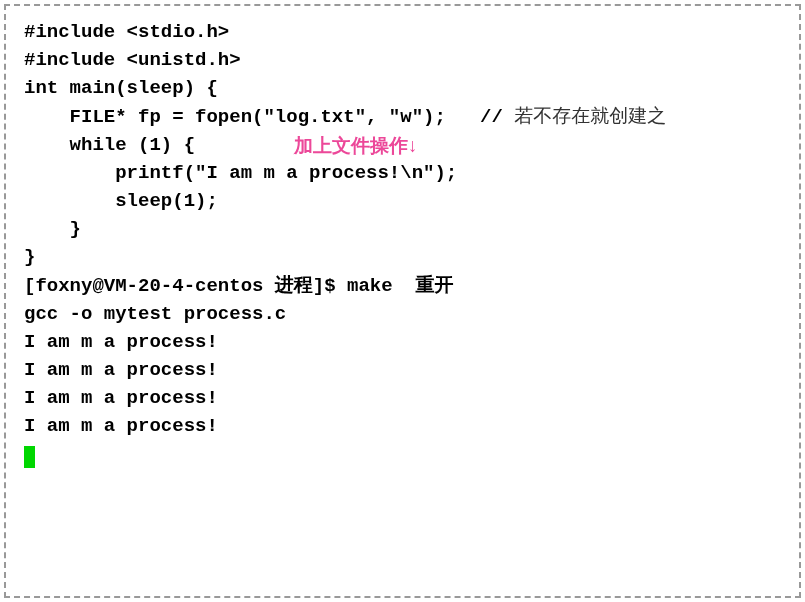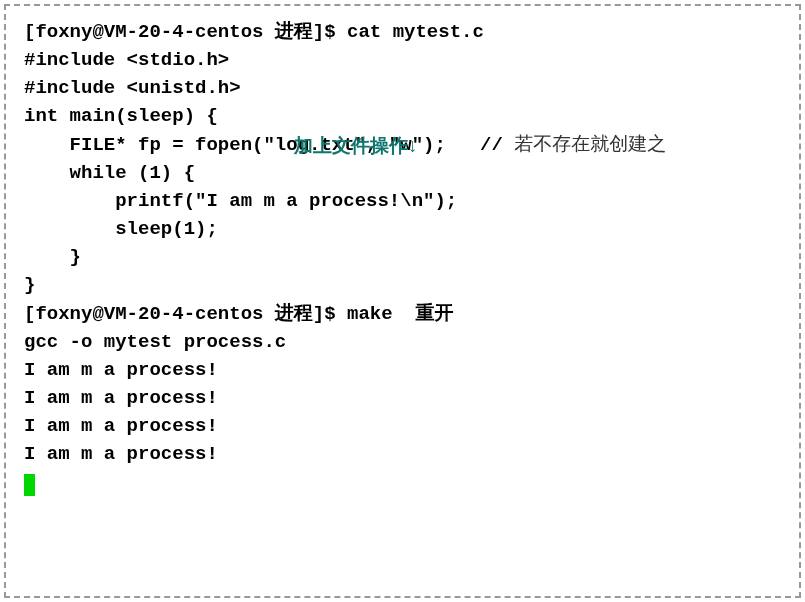--- a/index.html
+++ b/index.html
@@ -23,21 +23,21 @@
     }
     .line {
       font-size: 19px;
       line-height: 28px;
       white-space: pre;
       color: #000;
       font-weight: bold;
     }
     .annotation {
       position: absolute;
-      color: #0f766e;
+      color: #ec4899;
       font-family: "Microsoft YaHei", "SimHei", sans-serif;
       font-weight: bold;
       font-size: 19px;
     }
     .annotation1 {
       left: 288px;
       top: 127px;
     }
     .comment-cn {
       font-family: "Microsoft YaHei", "SimSun", sans-serif;
@@ -56,21 +56,20 @@
       height: 22px;
       background: #00d700;
       vertical-align: bottom;
       margin-top: 3px;
     }
   </style>
 </head>
 <body>
 
 <div class="terminal-box">
-  <div class="line">[foxny@VM-20-4-centos 进程]$ cat mytest.c</div>
   <div class="line">#include &lt;stdio.h&gt;</div>
   <div class="line">#include &lt;unistd.h&gt;</div>
   <div class="line"></div>
   <div class="line">int main(sleep) {</div>
   <div class="line"><span>    FILE* fp = fopen("log.txt", "w");   // </span><span class="comment-cn">若不存在就创建之</span></div>
   <div class="line">    while (1) {</div>
   <div class="line">        printf("I am m a process!\n");</div>
   <div class="line">        sleep(1);</div>
   <div class="line">    }</div>
   <div class="line">}</div>

